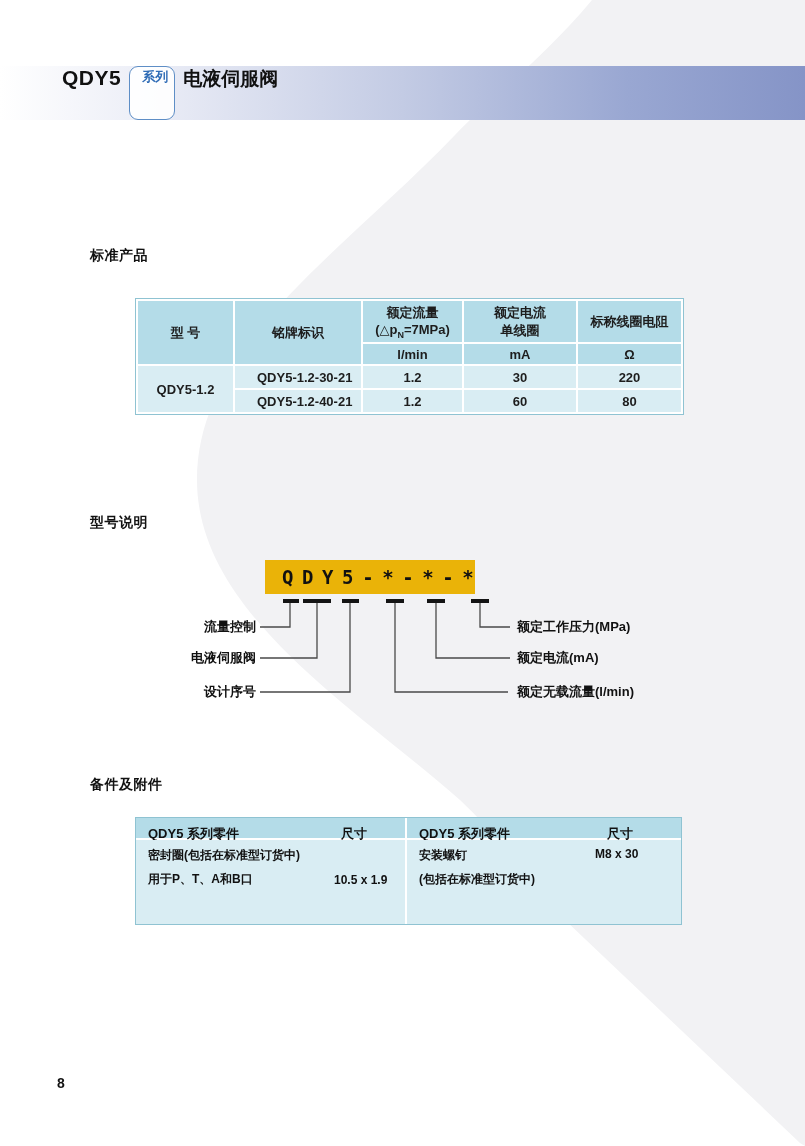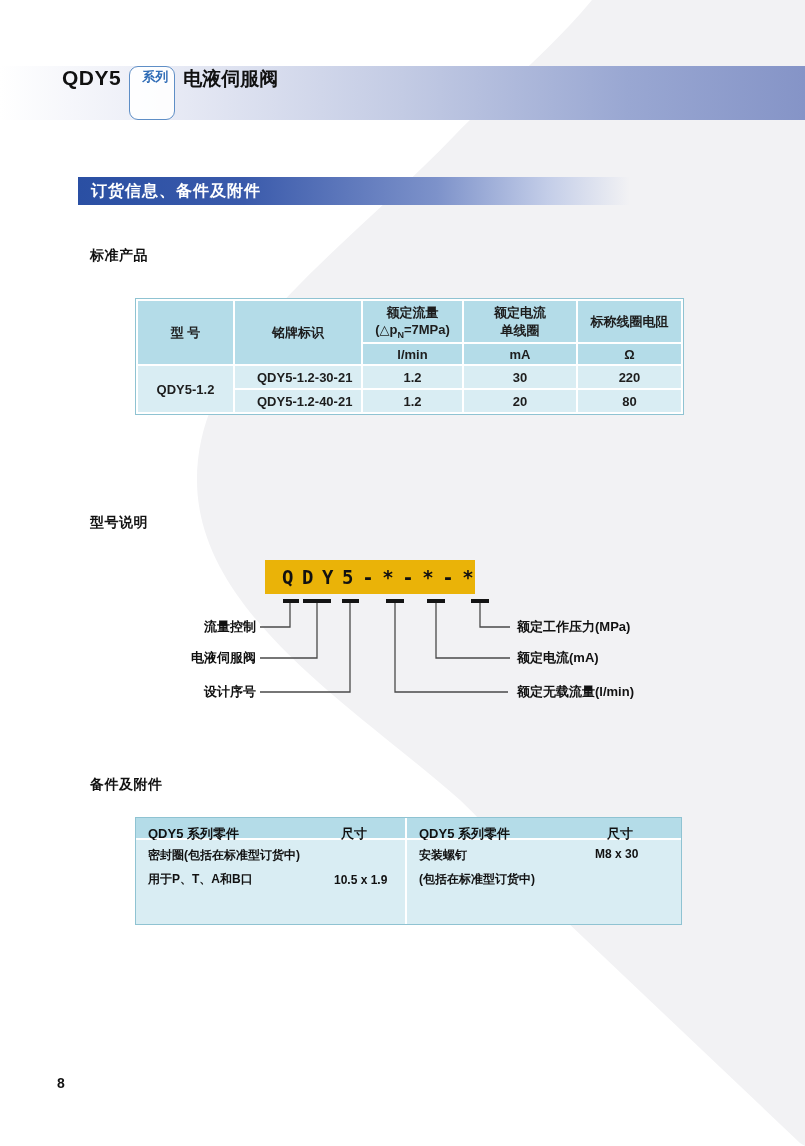--- a/index.html
+++ b/index.html
@@ -81,23 +81,20 @@
     <path d="M592,0 C540,62 492,96 455,135 C340,255 197,345 197,480 C197,612 352,705 460,800
              C498,836 530,878 565,920 L800,1143 L805,1146 L805,0 Z" fill="#f2f2f4"></path>
   </svg>
 
   <header class="band">
     <span class="model">QDY5</span>
     <span class="badge">系列</span>
     <span class="product">电液伺服阀</span>
   </header>
 
-  <div class="section-bar">
-    <span>订货信息、备件及附件</span>
-  </div>
 
   <div class="h-sub" id="h-std">标准产品</div>
 
   <div class="t1-frame">
     <table class="t1">
       <colgroup>
         <col style="width:97px">
           <col style="width:128px">
           <col style="width:101px">
         <col style="width:114px">
@@ -125,21 +122,21 @@
       <tr class="data">
         <td rowspan="2">QDY5-1.2</td>
         <td class="plate">QDY5-1.2-30-21</td>
         <td>1.2</td>
         <td>30</td>
         <td>220</td>
       </tr>
       <tr class="data">
         <td class="plate">QDY5-1.2-40-21</td>
         <td>1.2</td>
-        <td>20</td>
+        <td>60</td>
         <td>80</td>
       </tr>
     </tbody>
       </table>
   </div>
 
   <div class="h-sub" id="h-model">型号说明</div>
 
   <div class="code-box">
     <span>QDY5-*-*-*</span>

